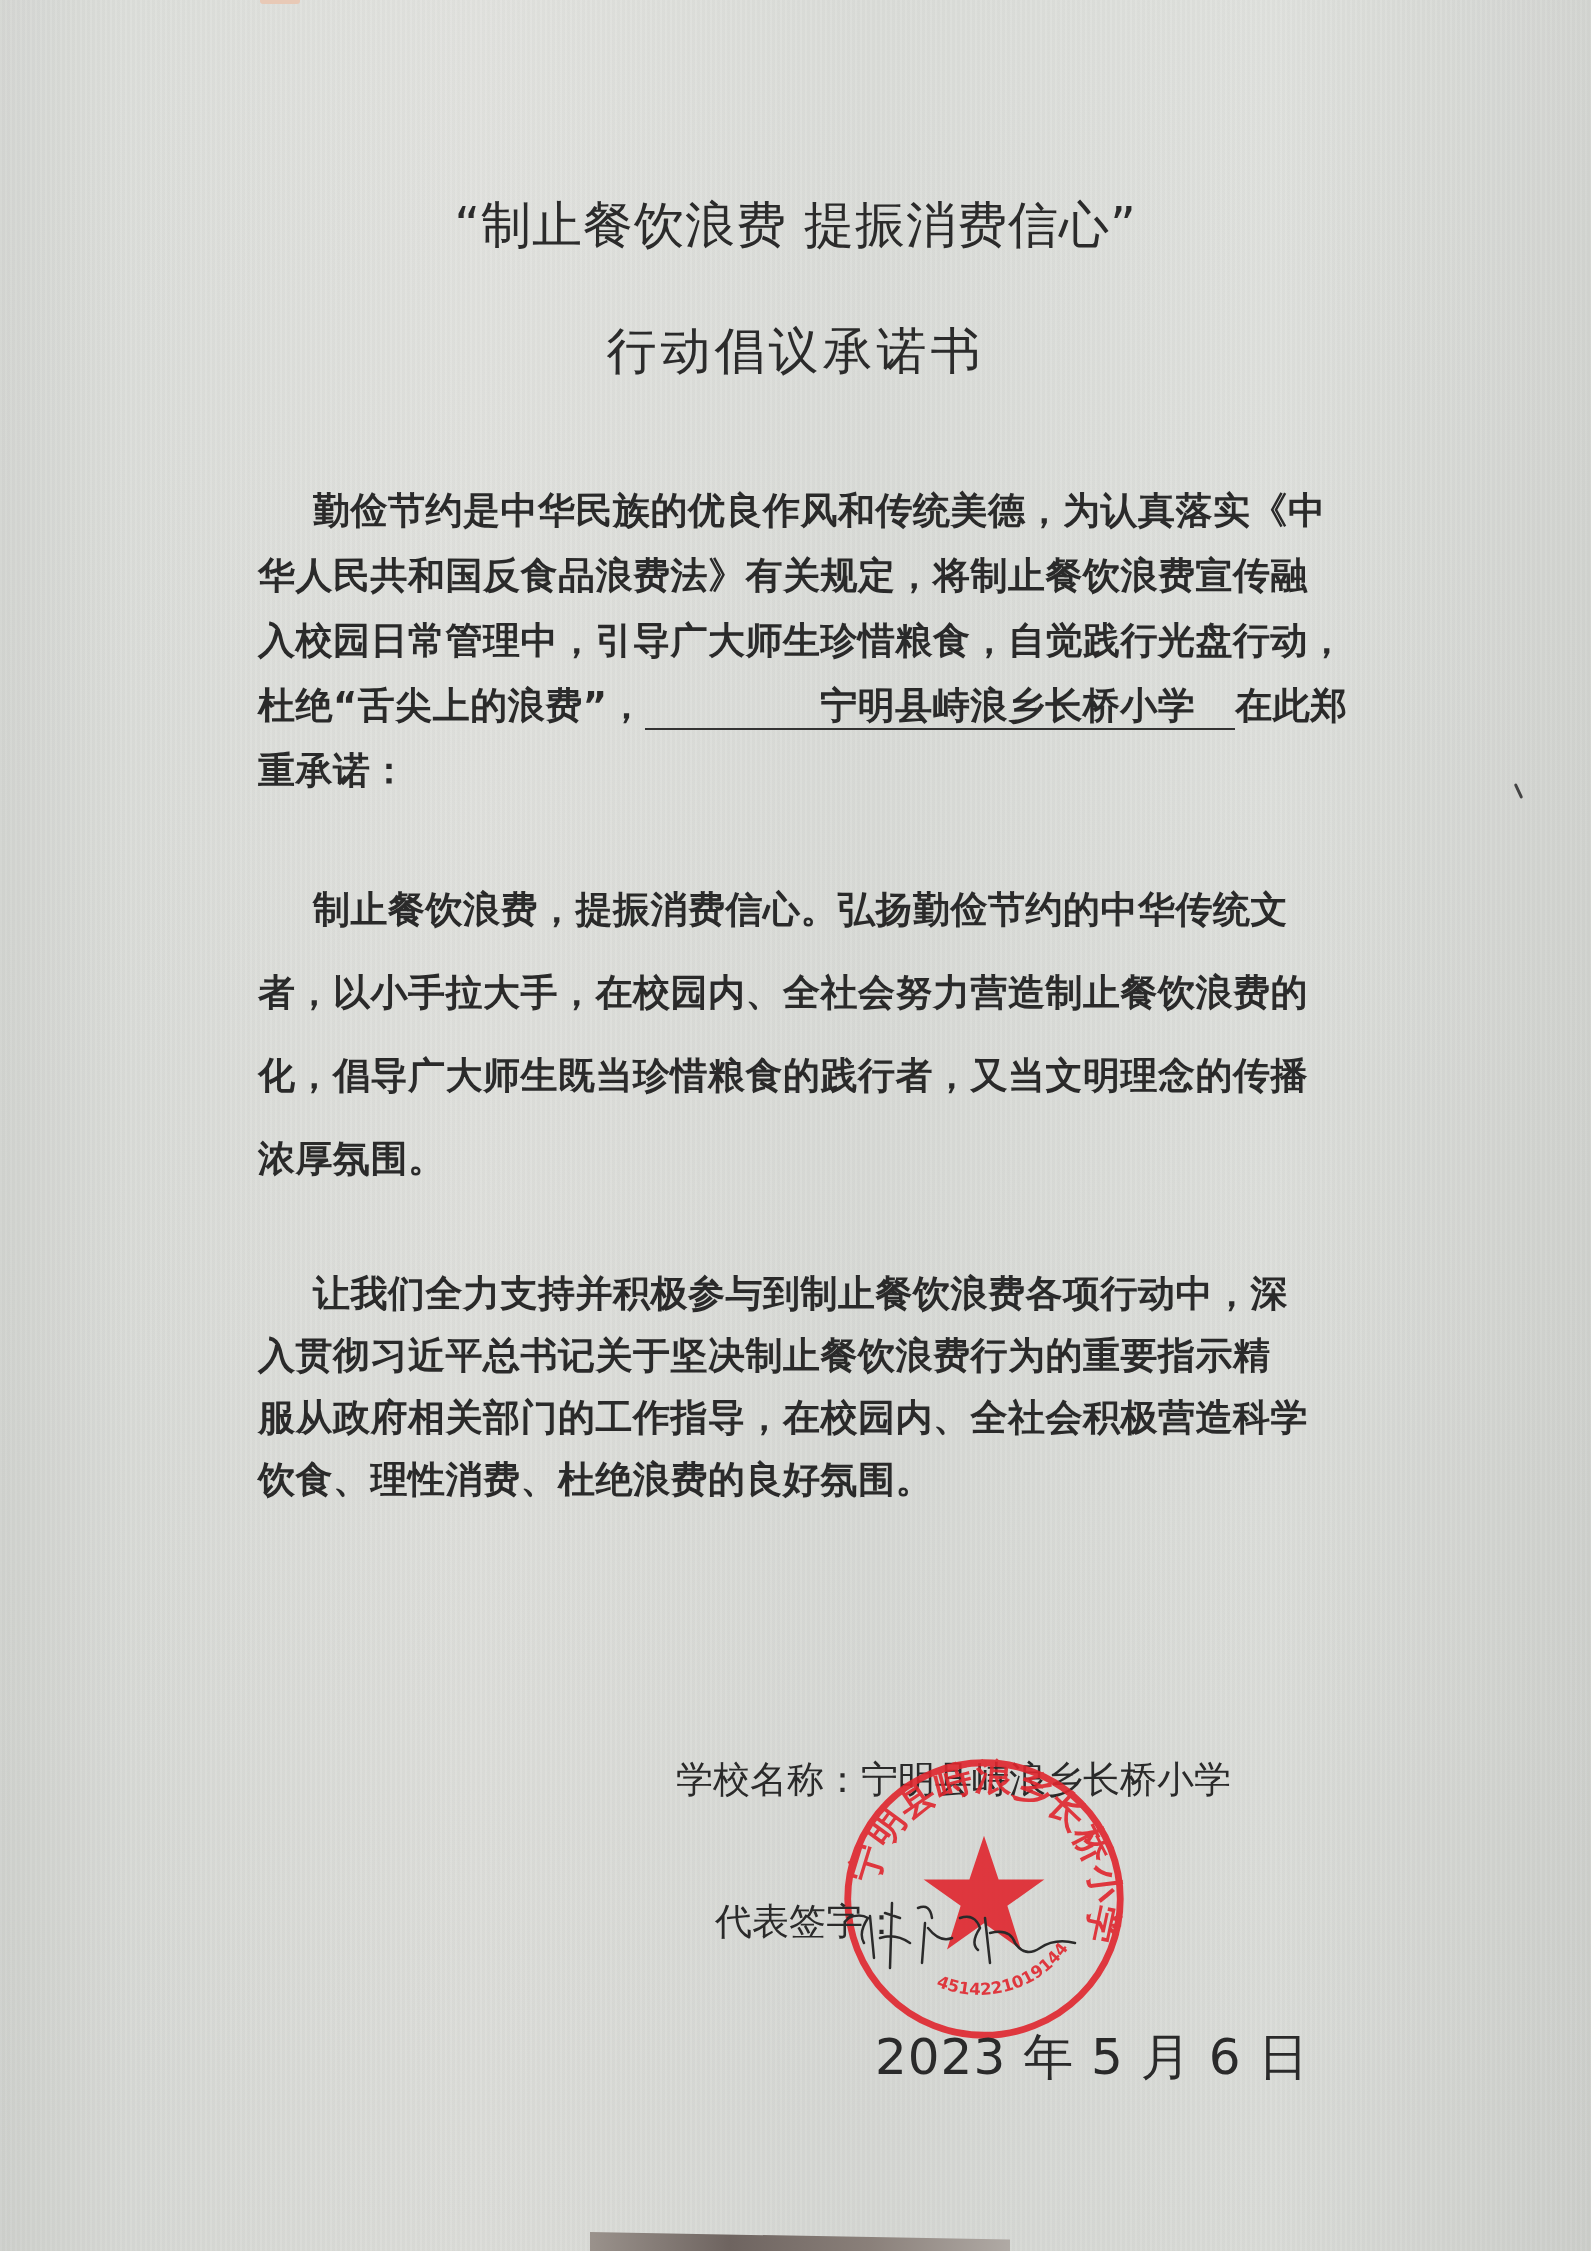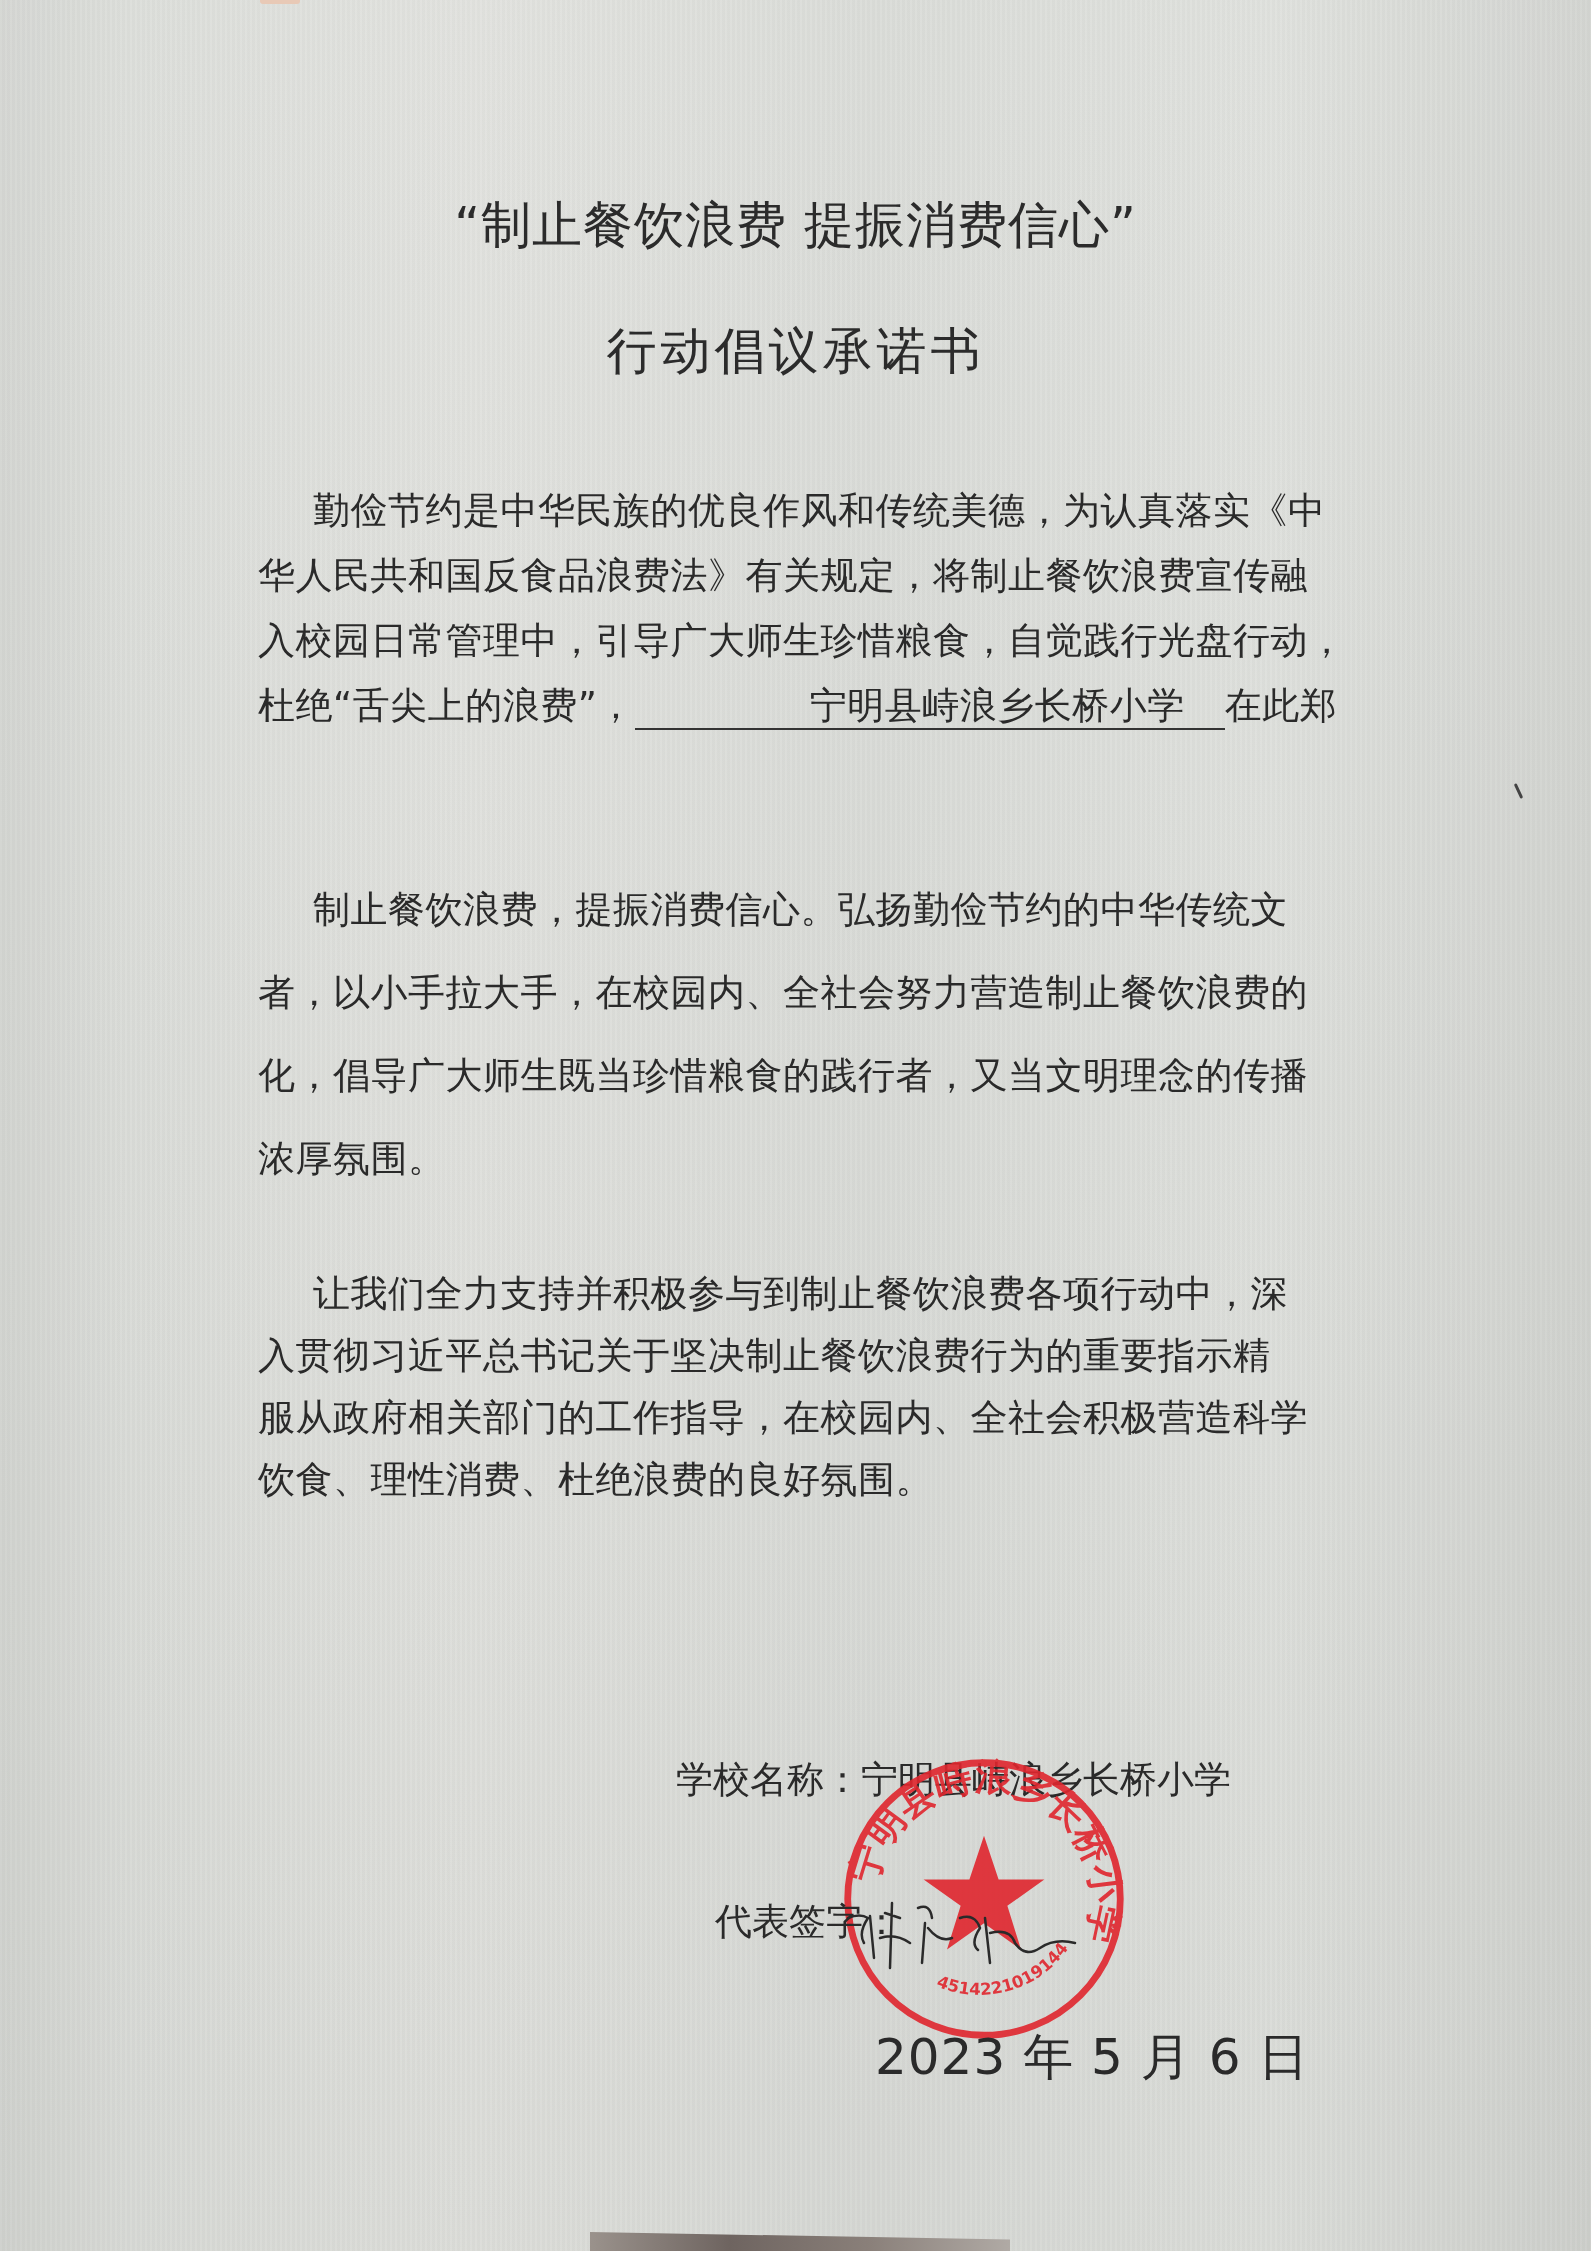--- a/index.html
+++ b/index.html
@@ -56,20 +56,21 @@
     .title.line1 { top: 192px; }
     .title.line2 { top: 318px; letter-spacing: 4px; }
     .para {
       position: absolute;
       left: 258px;
       width: 1100px;
       font-size: 37px;
       line-height: 65px;
       letter-spacing: 0.5px;
       color: #2a2a2a;
+      font-weight: bold;
     }
     .line {
       white-space: nowrap;
       display: block;
     }
     .indent { padding-left: 55px; }
     .p1 { top: 478px; }
     .p2 { top: 868px; line-height: 83px; }
     .p3 { top: 1263px; line-height: 62px; }
     .blank {
@@ -114,20 +115,21 @@
 <div class="title line1">“制止餐饮浪费  提振消费信心”</div>
 <div class="title line2">行动倡议承诺书</div>
 
 <div class="para p1">
   <span class="line indent">勤俭节约是中华民族的优良作风和传统美德，为认真落实《中</span>
   <span class="line">华人民共和国反食品浪费法》有关规定，将制止餐饮浪费宣传融</span>
   <span class="line">入校园日常管理中，引导广大师生珍惜粮食，自觉践行光盘行动，</span>
   <span class="line">
     <span>杜绝“舌尖上的浪费”，</span><span class="blank">宁明县峙浪乡长桥小学</span><span>在此郑</span>
   </span>
+  <span class="line">重承诺：</span>
 </div>
 
 <div class="para p2">
   <span class="line indent">制止餐饮浪费，提振消费信心。弘扬勤俭节约的中华传统文</span>
   <span class="line">者，以小手拉大手，在校园内、全社会努力营造制止餐饮浪费的</span>
   <span class="line">化，倡导广大师生既当珍惜粮食的践行者，又当文明理念的传播</span>
   <span class="line">浓厚氛围。</span>
 </div>
 
 <div class="para p3">

